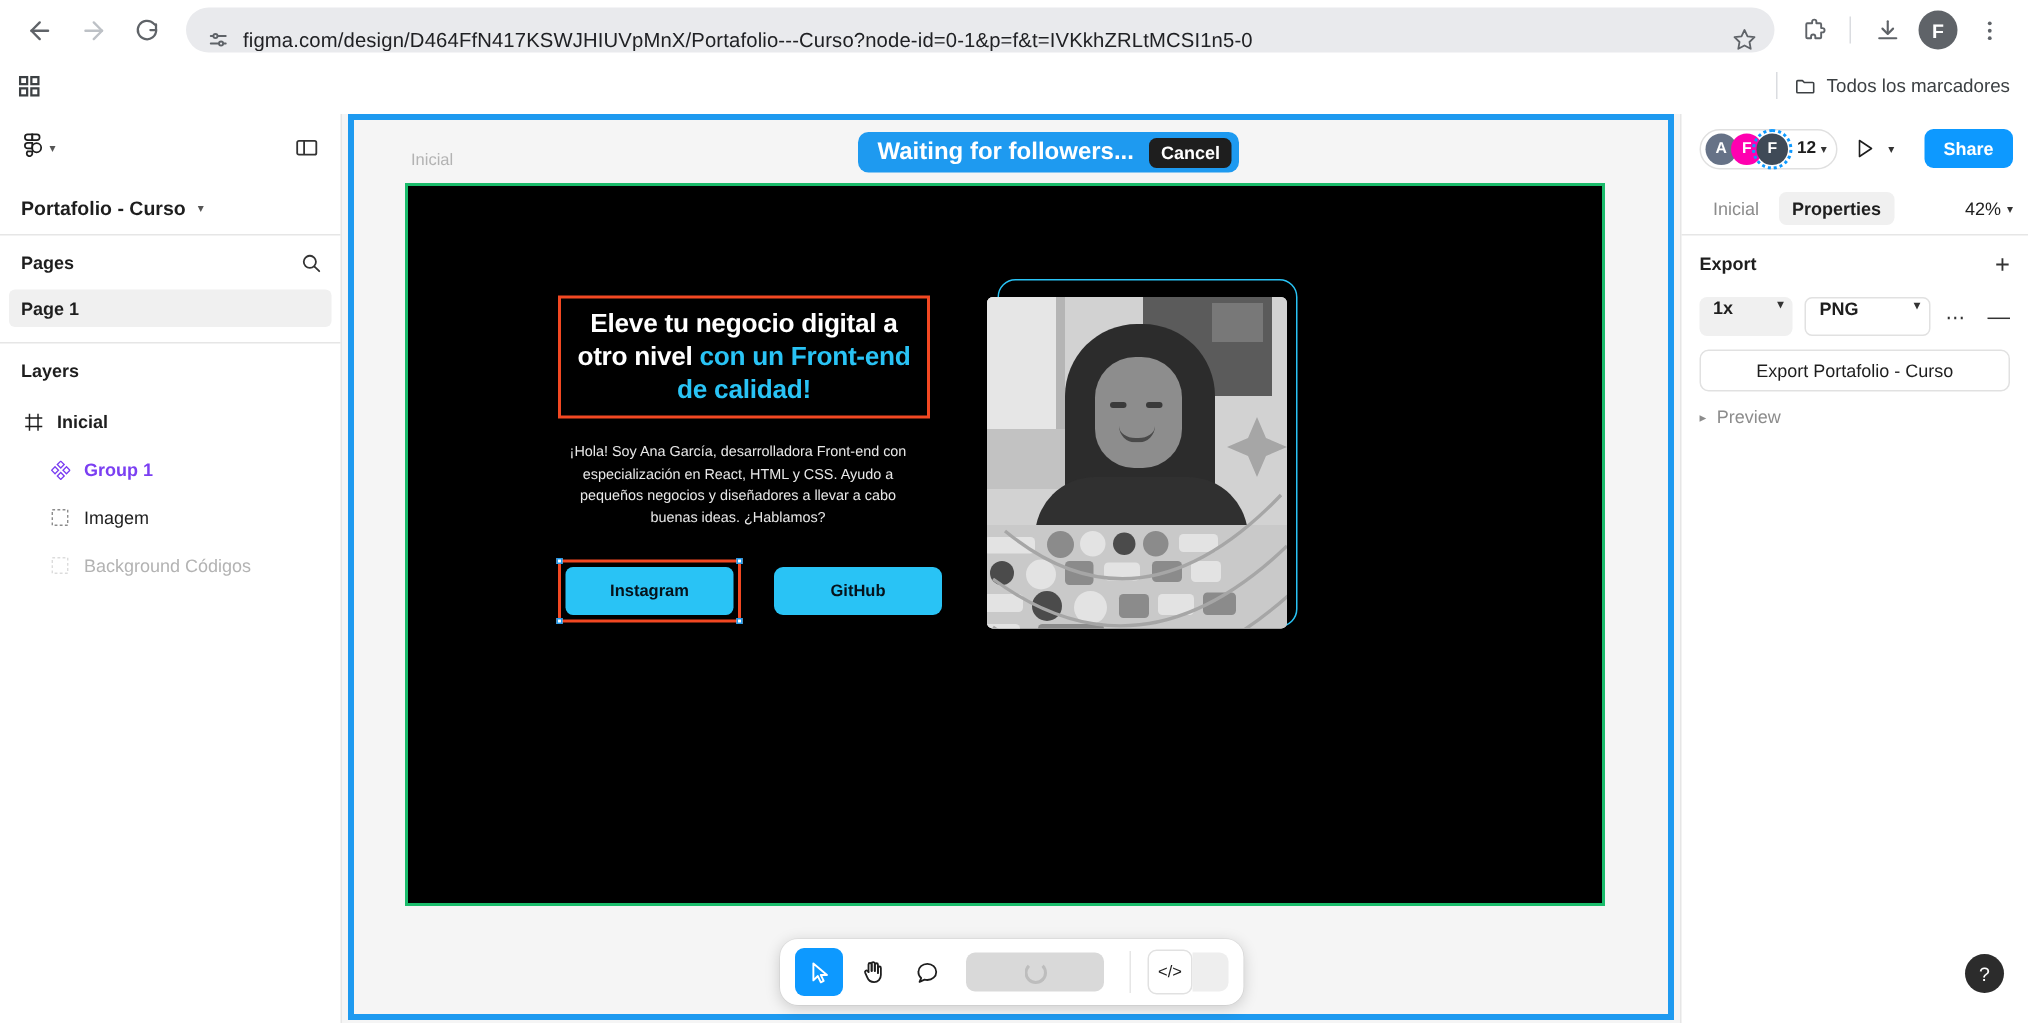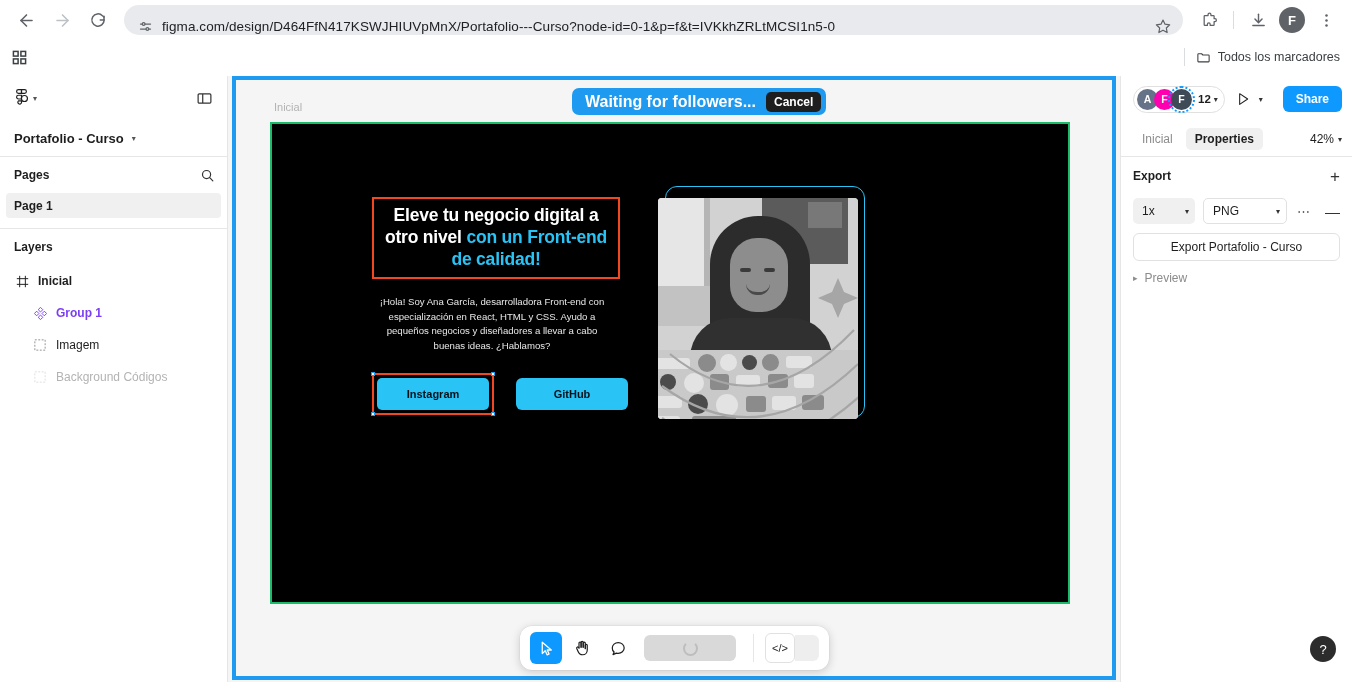--- a/index.html
+++ b/index.html
@@ -228,22 +228,22 @@
   .rtab { font-size: 12px; padding: 4px 9px; border-radius: 5px; }
   .rtab.inactive { color: #8c8c8c; }
   .rtab.active { color: #1e1e1e; font-weight: bold; background: #f0f0f0; }
   #zoom-level { margin-left: auto; display: flex; align-items: center; gap: 4px; font-size: 12px; color: #1e1e1e; }
   #export-header { height: 38px; display: flex; align-items: center; padding: 0 12px; }
   #export-header .lbl { font-size: 12px; font-weight: bold; color: #1e1e1e; }
   #export-add { margin-left: auto; color: #333; font-size: 17px; line-height: 1; }
   #export-row { display: flex; align-items: center; padding: 0 12px; gap: 8px; height: 32px; }
   .sel-box {
     height: 26px; background: #f0f0f0; border-radius: 5px;
-    display: flex; align-items: center; padding: 0 6px 0 9px; gap: 10px;
-    font-size: 12px; color: #1e1e1e;
+    display: flex; padding: 0 6px 0 9px; gap: 10px;
+    font-size: 12px; color: #1e1e1e; font-weight: bold;
   }
   .sel-box.w1 { width: 62px; }
   .sel-box.w2 { width: 84px; }
   #export-more { color: #333; letter-spacing: 1.5px; font-size: 13px; margin-left: 2px; }
   #export-minus { margin-left: auto; color: #333; font-size: 15px; }
   #export-btn {
     margin: 6px 12px 0 12px; height: 28px; border: 1px solid #e1e1e1; border-radius: 6px;
     display: flex; align-items: center; justify-content: center;
     font-size: 12px; color: #1e1e1e;
   }

